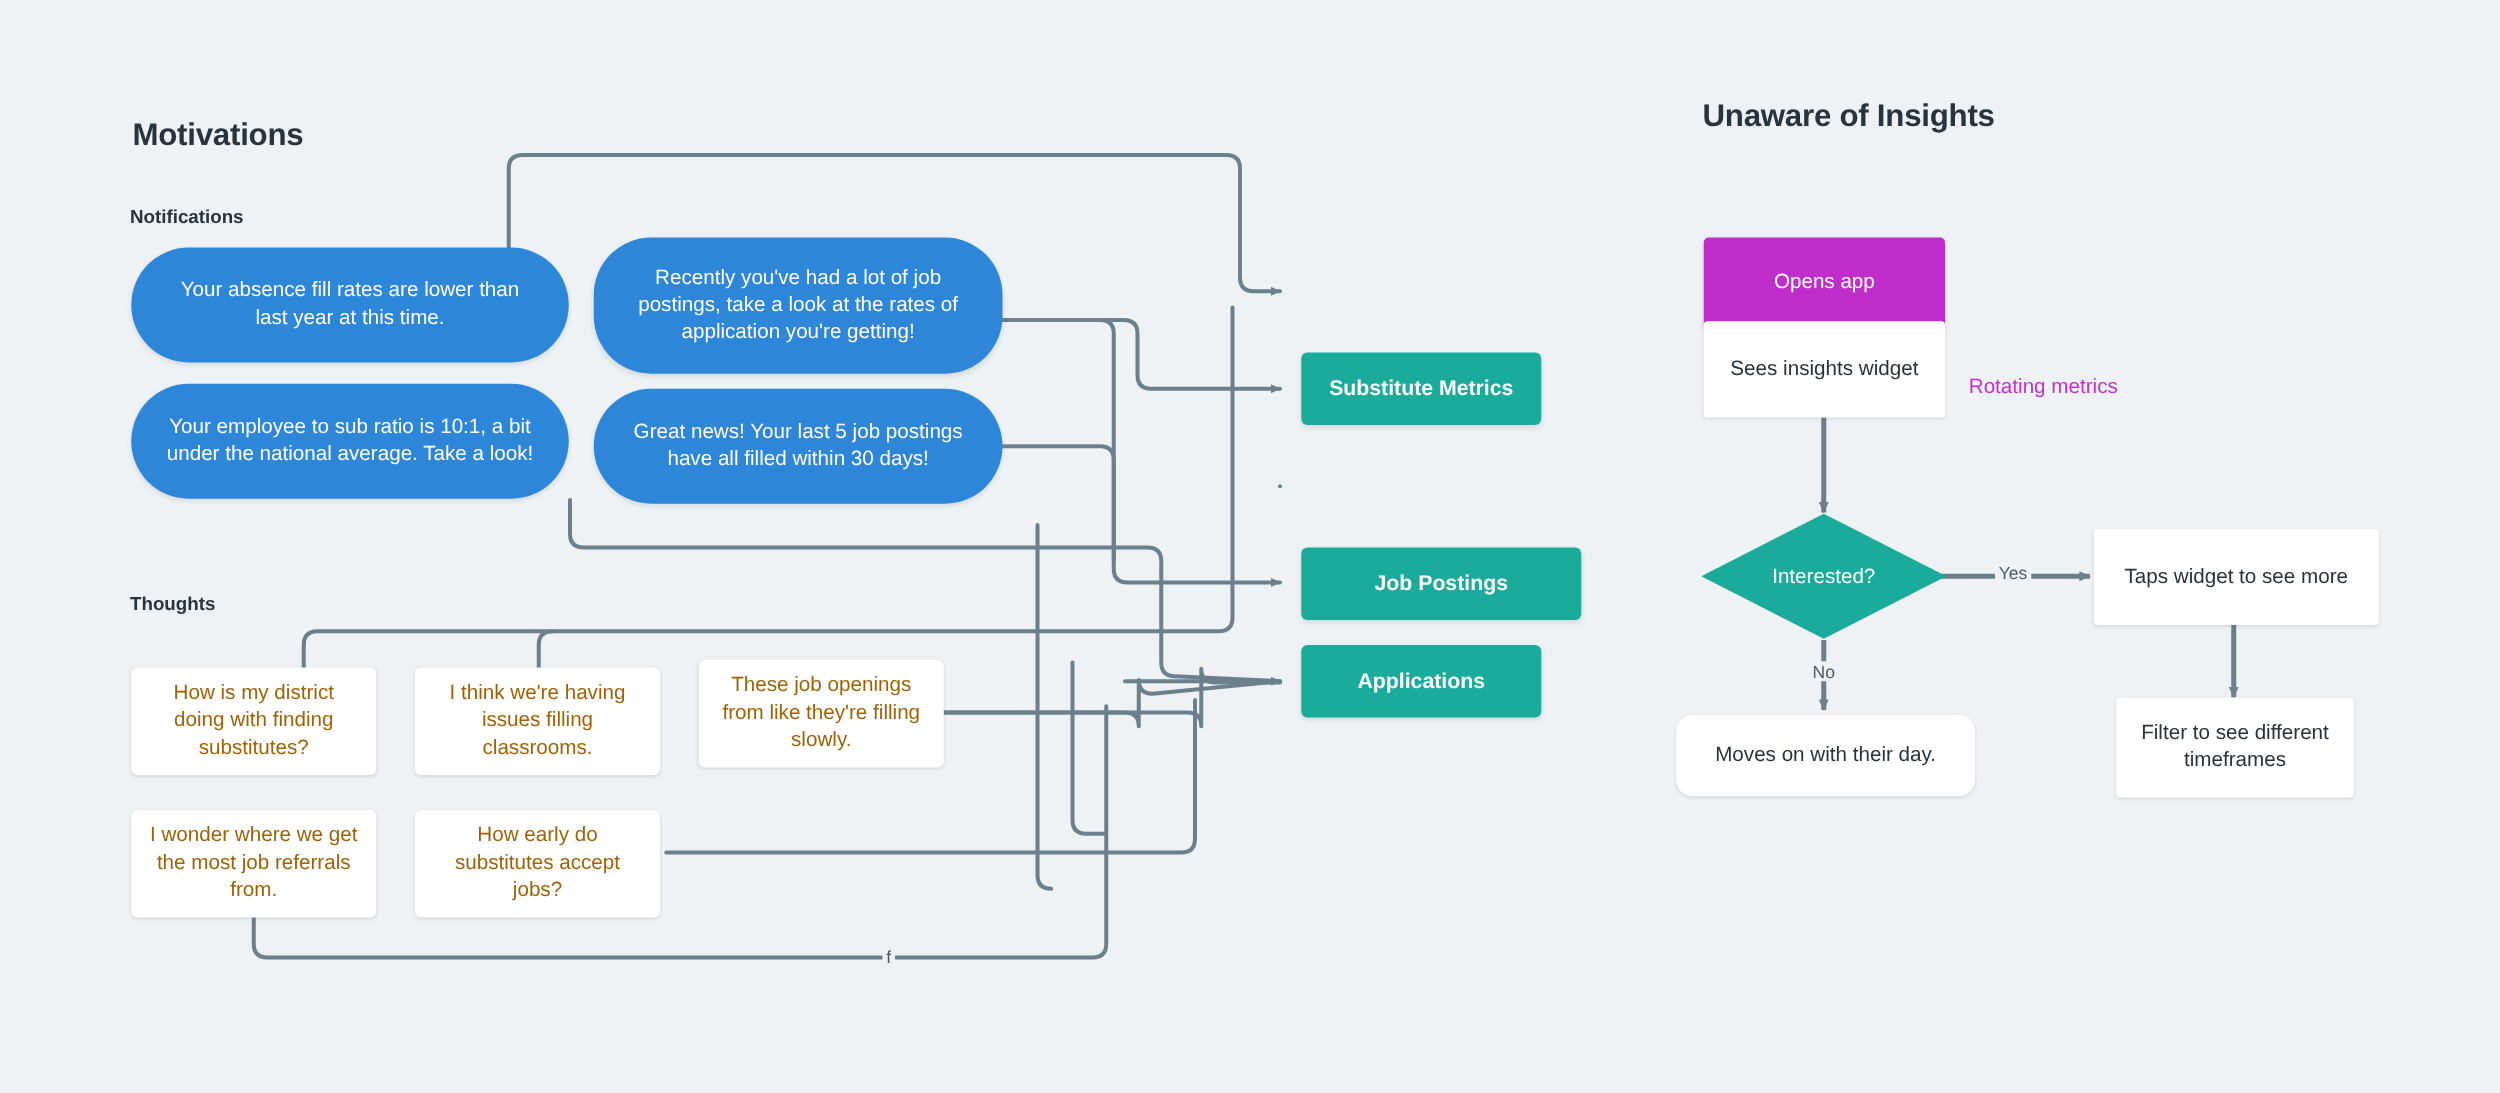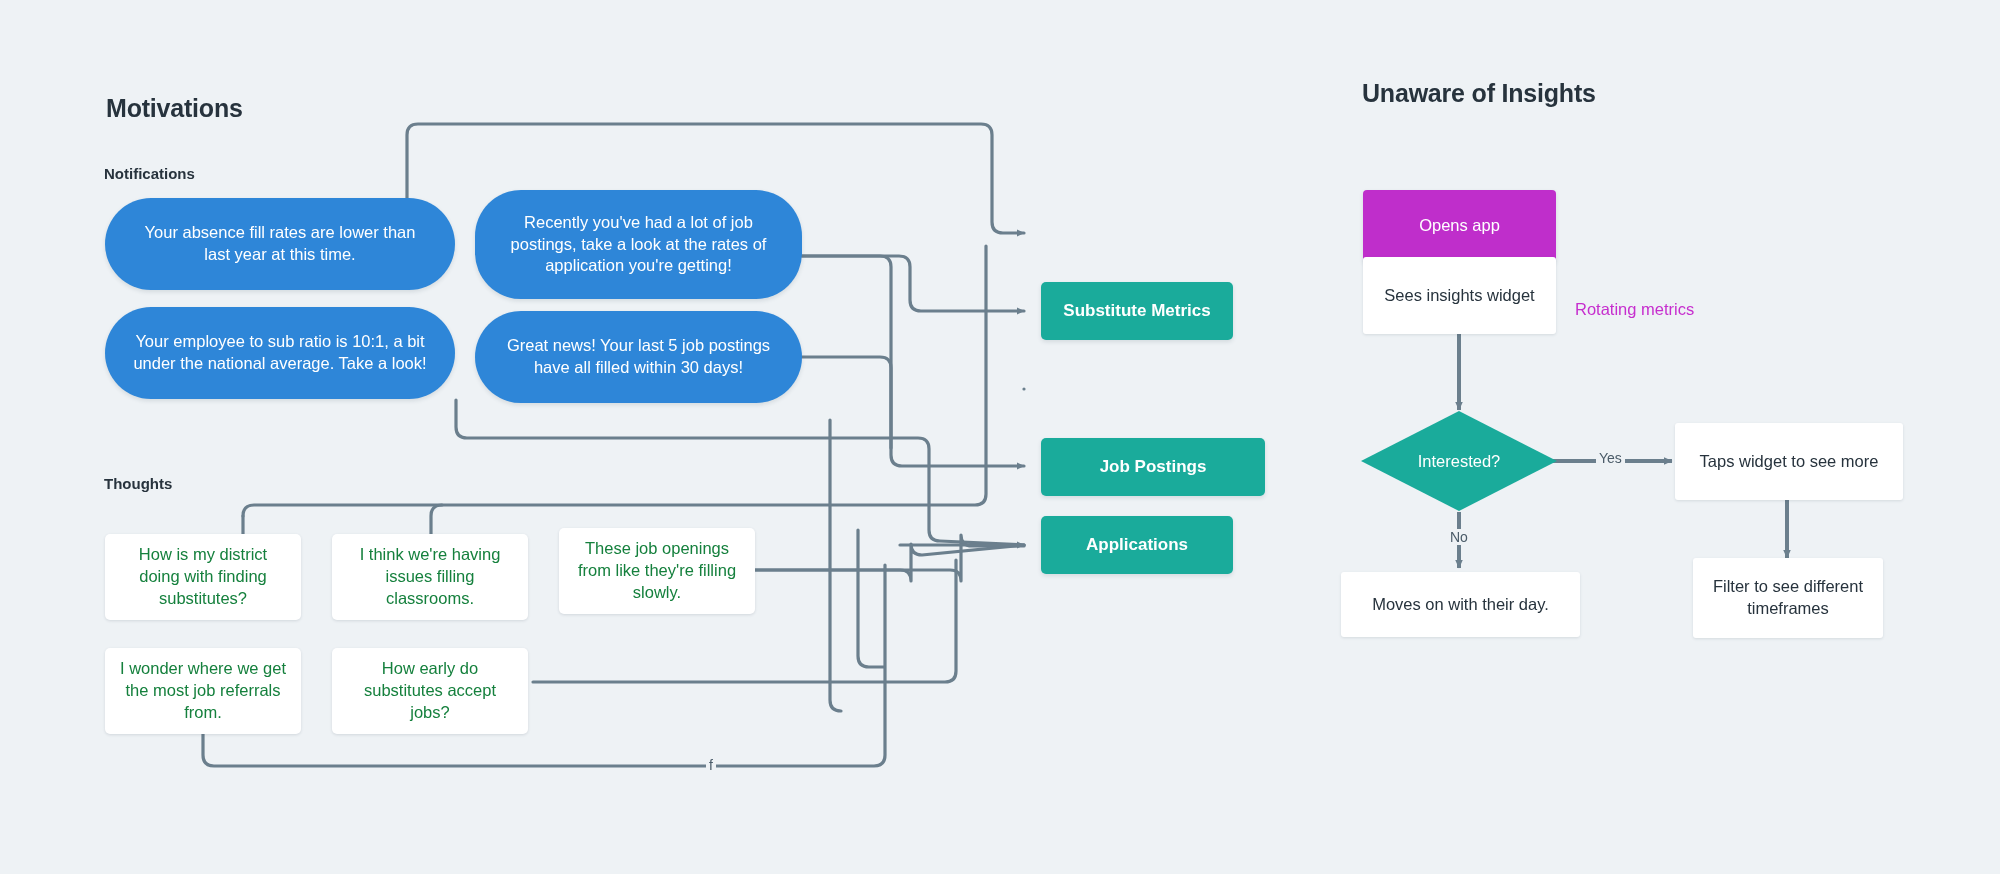--- a/index.html
+++ b/index.html
@@ -59,21 +59,21 @@
     background: #2e86d8;
     color: #ffffff;
     border-radius: 46px;
     font-size: 16.5px;
     padding: 10px 26px;
     box-shadow: 0 2px 4px rgba(40,60,80,0.13);
   }
   
   .card {
     background: #ffffff;
-    color: #15803d;
+    color: #a16207;
     border-radius: 5px;
     font-size: 16.5px;
     padding: 10px 14px;
     box-shadow: 0 1px 3px rgba(40,60,80,0.14);
   }
   
   .teal-box {
     background: #1aab9b;
     color: #ffffff;
     border-radius: 5px;
@@ -249,17 +249,17 @@
     </svg>
     <div class="diamond-label">Interested?</div>
   </div>
 
   <div class="edge-label" style="left:1596px; top:450px;">Yes</div>
 
   <div class="edge-label" style="left:1447px; top:529px;">No</div>
 
   <div class="node flow-white" style="left:1675px; top:423px; width:228px; height:77px;">Taps widget to see more</div>
 
-  <div class="node flow-white" style="left:1341px; top:572px; width:239px; height:65px;">Moves on with their day.</div>
+  <div class="node flow-white" style="left:1341px; top:572px; width:239px; height:65px;border-radius:13px;">Moves on with their day.</div>
 
   <div class="node flow-white" style="left:1693px; top:558px; width:190px; height:80px;">Filter to see different timeframes</div>
 
 </div>
 
 </body></html>

